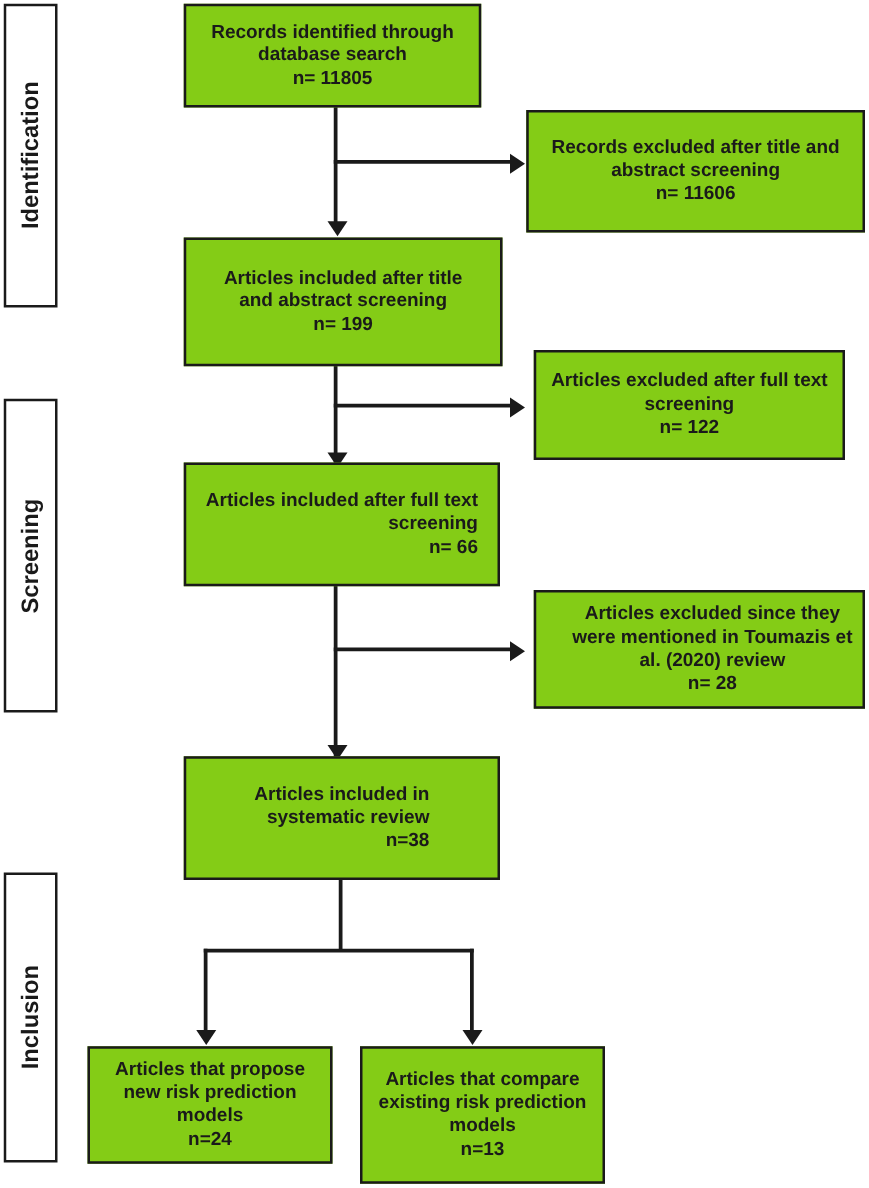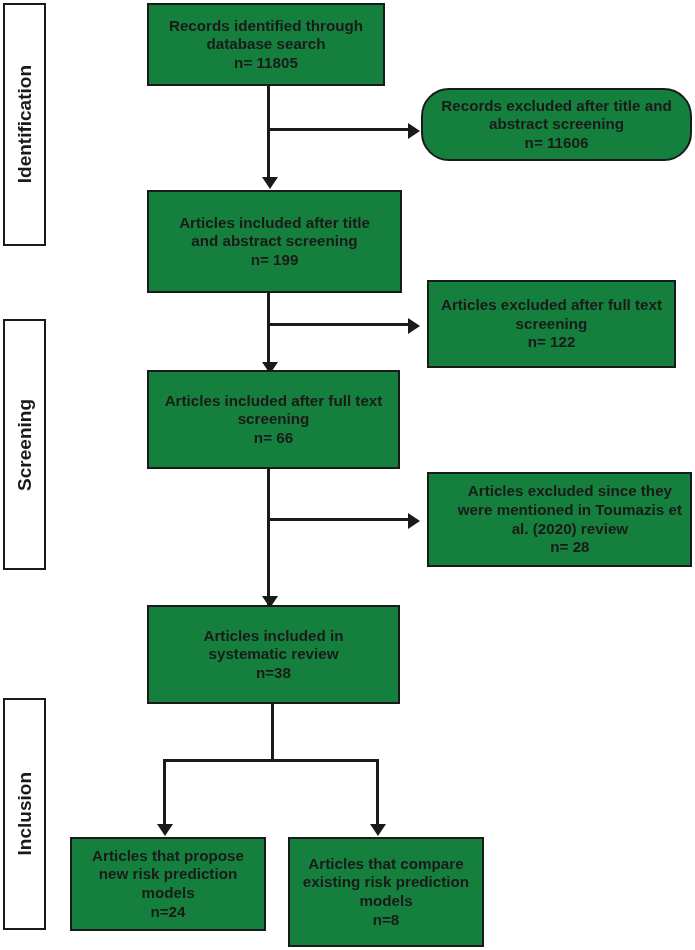--- a/index.html
+++ b/index.html
@@ -38,21 +38,21 @@
     letter-spacing: 0px;
     white-space: nowrap;
     line-height: 1;
   }
 
   
   .node {
     position: absolute;
     box-sizing: border-box;
     border: 2.5px solid #1a1a1a;
-    background: #15803d;
+    background: #84cc16;
     display: flex;
     align-items: center;
     justify-content: center;
     text-align: center;
     padding: 4px 8px;
   }
   .node-text {
     font-weight: bold;
     font-size: 15.2px;
     line-height: 1.22;
@@ -126,64 +126,64 @@
   <div class="arrow-down" style="left:156.5px; top:824px;"></div>
   <div class="conn-v" style="left:376px; top:759px; height:68px;"></div>
   <div class="arrow-down" style="left:369.5px; top:824px;"></div>
 
   <div class="node" style="left:147px; top:3px; width:238px; height:83px;">
     <span class="node-text">Records identified through
 database search
 n= 11805</span>
   </div>
 
-  <div class="node" style="left:421px; top:88px; width:271px; height:73px;border-radius:28px;">
+  <div class="node" style="left:421px; top:88px; width:271px; height:98px;">
     <span class="node-text">Records excluded after title and
 abstract screening
 n= 11606</span>
   </div>
 
   <div class="node" style="left:147px; top:190px; width:255px; height:103px;">
     <span class="node-text">Articles included after title
 and abstract screening
 n= 199</span>
   </div>
 
   <div class="node" style="left:427px; top:280px; width:249px; height:88px;">
     <span class="node-text">Articles excluded after full text
 screening
 n= 122</span>
   </div>
 
-  <div class="node" style="left:147px; top:370px; width:253px; height:99px;">
+  <div class="node" style="left:147px; top:370px; width:253px; height:99px;text-align:right;">
     <span class="node-text">Articles included after full text
 screening
 n= 66</span>
   </div>
 
   <div class="node" style="left:427px; top:472px; width:265px; height:95px;justify-content:flex-end;">
     <span class="node-text">Articles excluded since they
 were mentioned in Toumazis et
 al. (2020) review
 n= 28</span>
   </div>
 
-  <div class="node" style="left:147px; top:605px; width:253px; height:99px;">
+  <div class="node" style="left:147px; top:605px; width:253px; height:99px;text-align:right;">
     <span class="node-text">Articles included in
 systematic review
 n=38</span>
   </div>
 
   <div class="node" style="left:70px; top:837px; width:196px; height:94px;">
     <span class="node-text">Articles that propose
 new risk prediction
 models
 n=24</span>
   </div>
 
   <div class="node" style="left:288px; top:837px; width:196px; height:110px;">
     <span class="node-text">Articles that compare
 existing risk prediction
 models
-n=8</span>
+n=13</span>
   </div>
 
 </div>
 
 </body></html>

